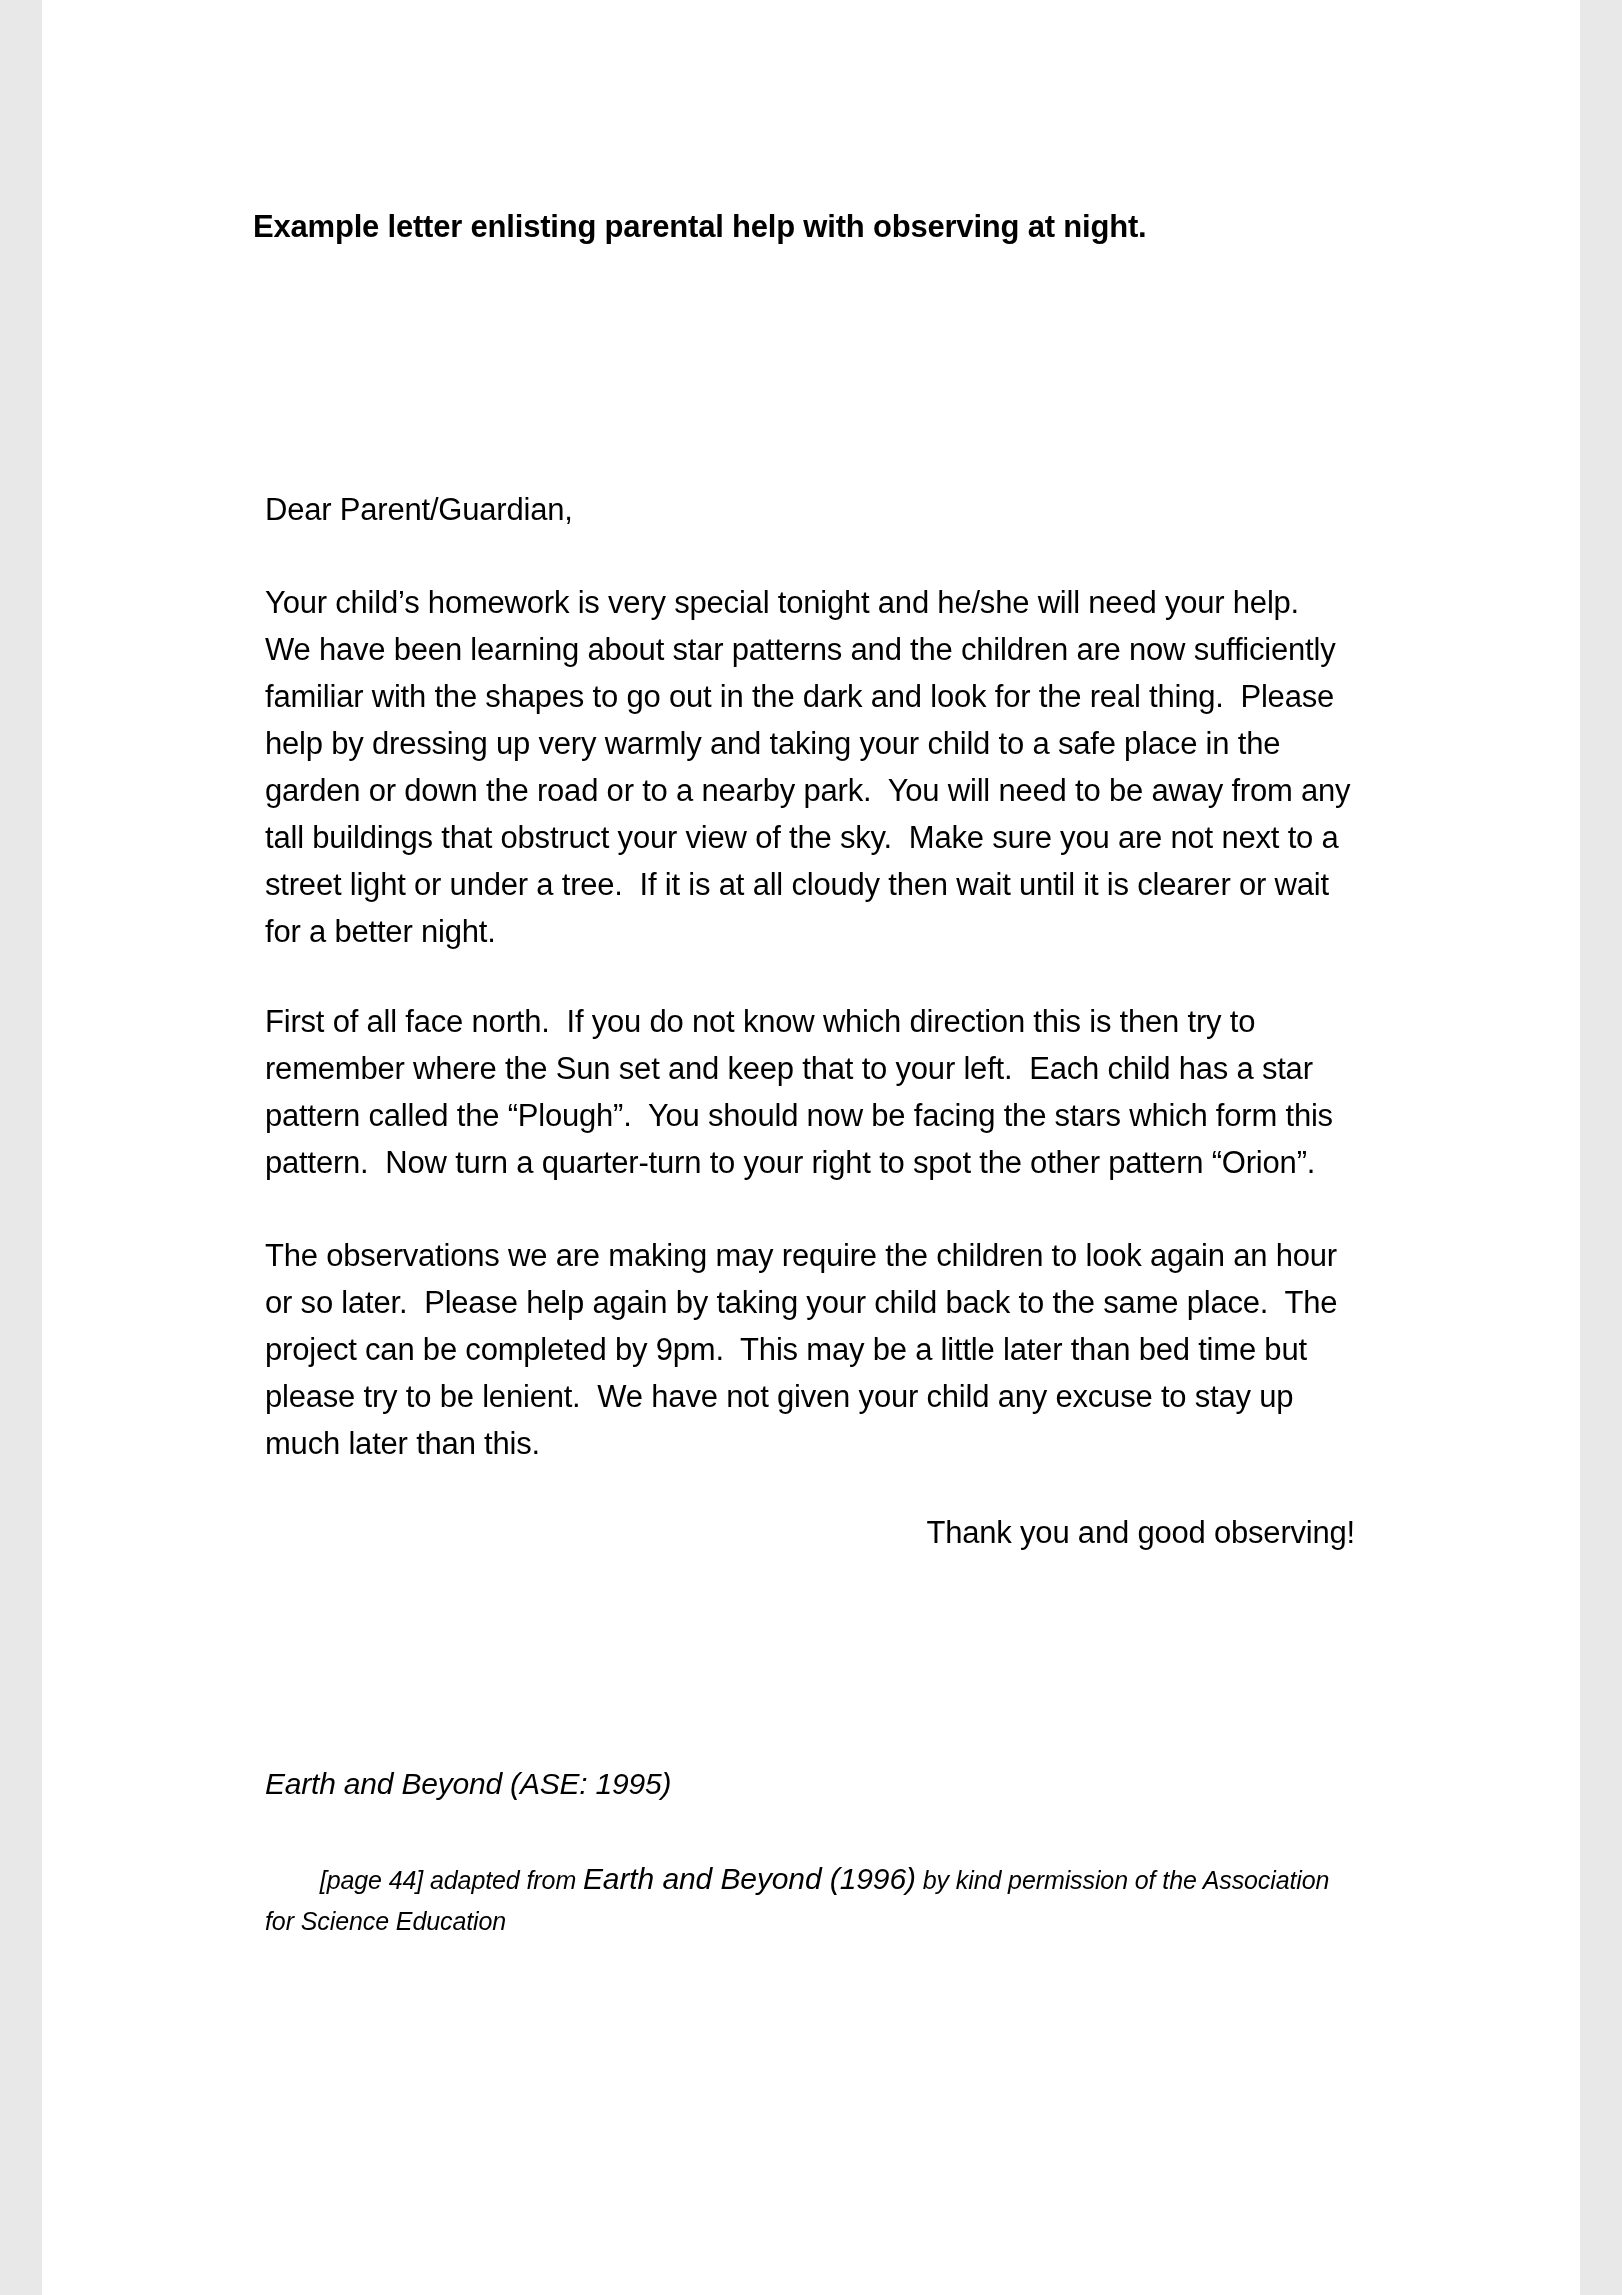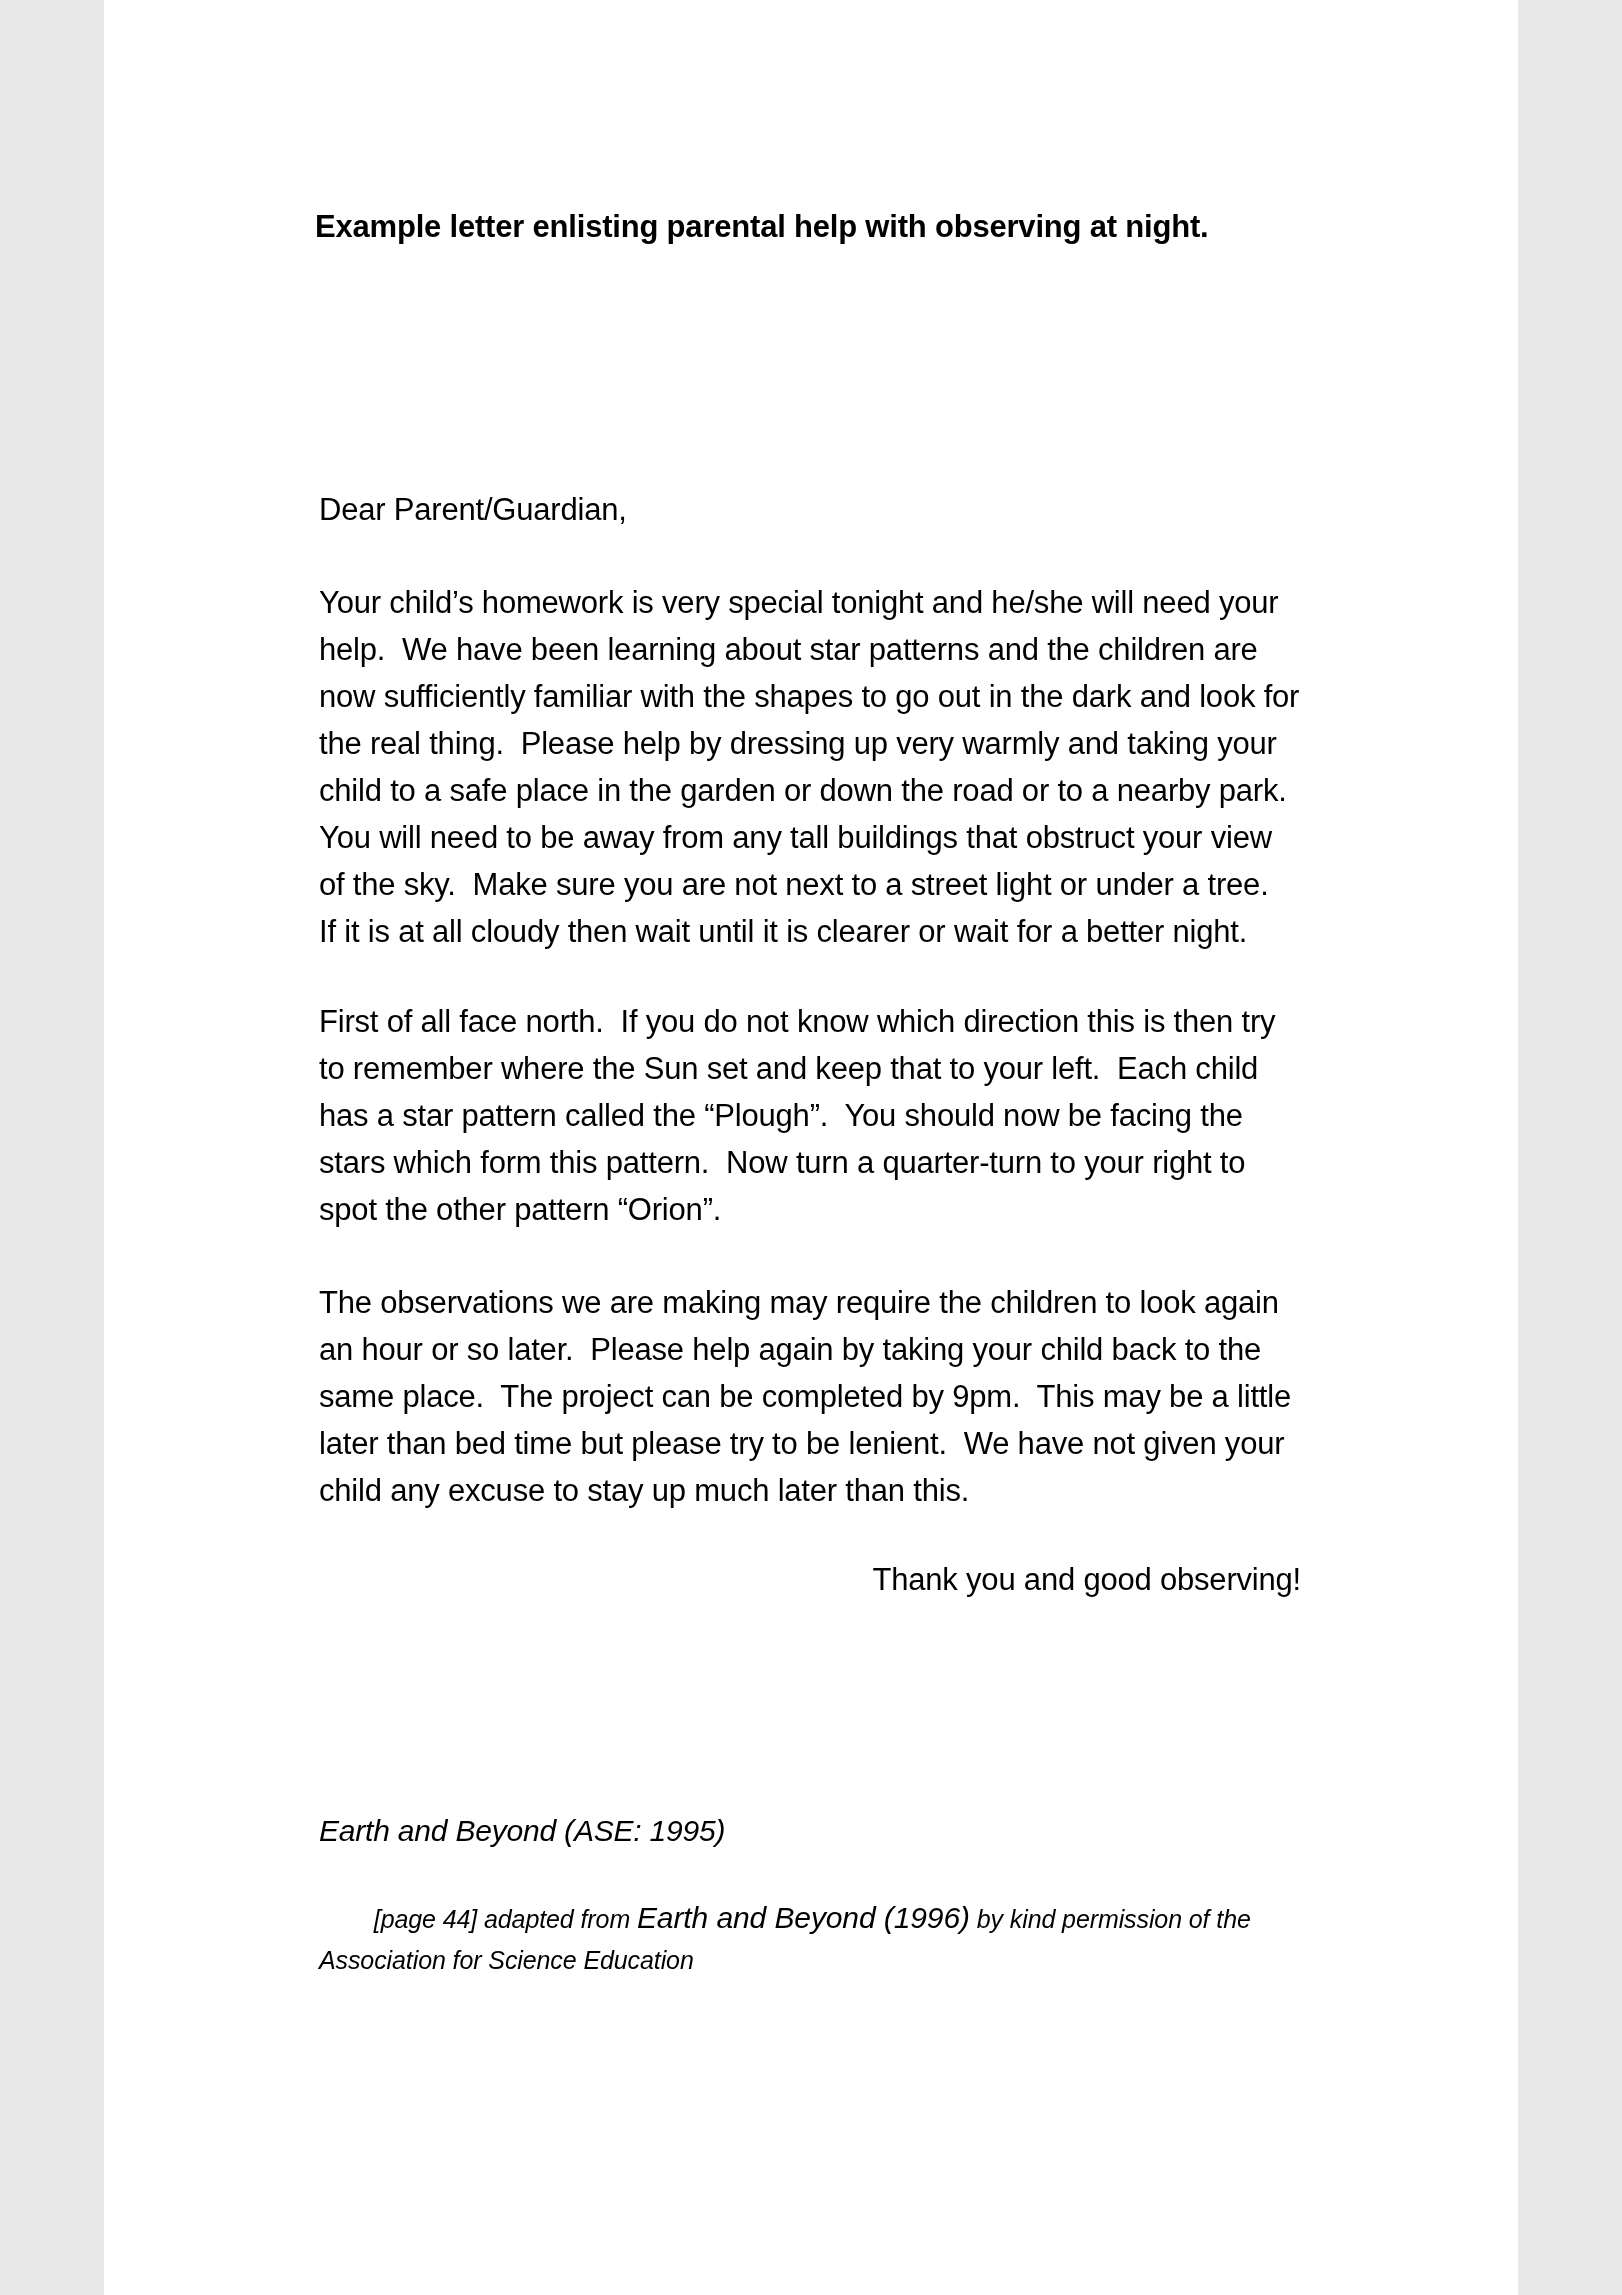--- a/index.html
+++ b/index.html
@@ -2,21 +2,21 @@
 <html style="font-size:10.5px"><head>
 <meta charset="utf-8">
 <style>
   html, body {
     margin: 0;
     padding: 0;
     background: #e8e8e8;
   }
   .page {
     position: relative;
-    width: 1414px;
+    width: 1538px;
     height: 2295px;
     margin: 0 auto;
     background: #ffffff;
     color: #000000;
     font-family: "Liberation Sans", sans-serif;
     overflow: hidden;
   }
   .content {
     box-sizing: border-box;
     width: 100%;
@@ -24,21 +24,21 @@
     padding: 203px 213px 0 211px;
   }
   .title {
     font-size: 31px;
     font-weight: bold;
     line-height: 47px;
     margin: 0;
     letter-spacing: -0.2px;
   }
   p {
-    margin: 4px;
+    margin: 12px;
   }
   .bodytext {
     font-size: 31px;
     line-height: 47px;
     letter-spacing: -0.2px;
     white-space: pre-wrap;
   }
   .salutation   { margin-top: 236px; }
   .para-1       { margin-top: 46px; }
   .para-2       { margin-top: 43px; }

